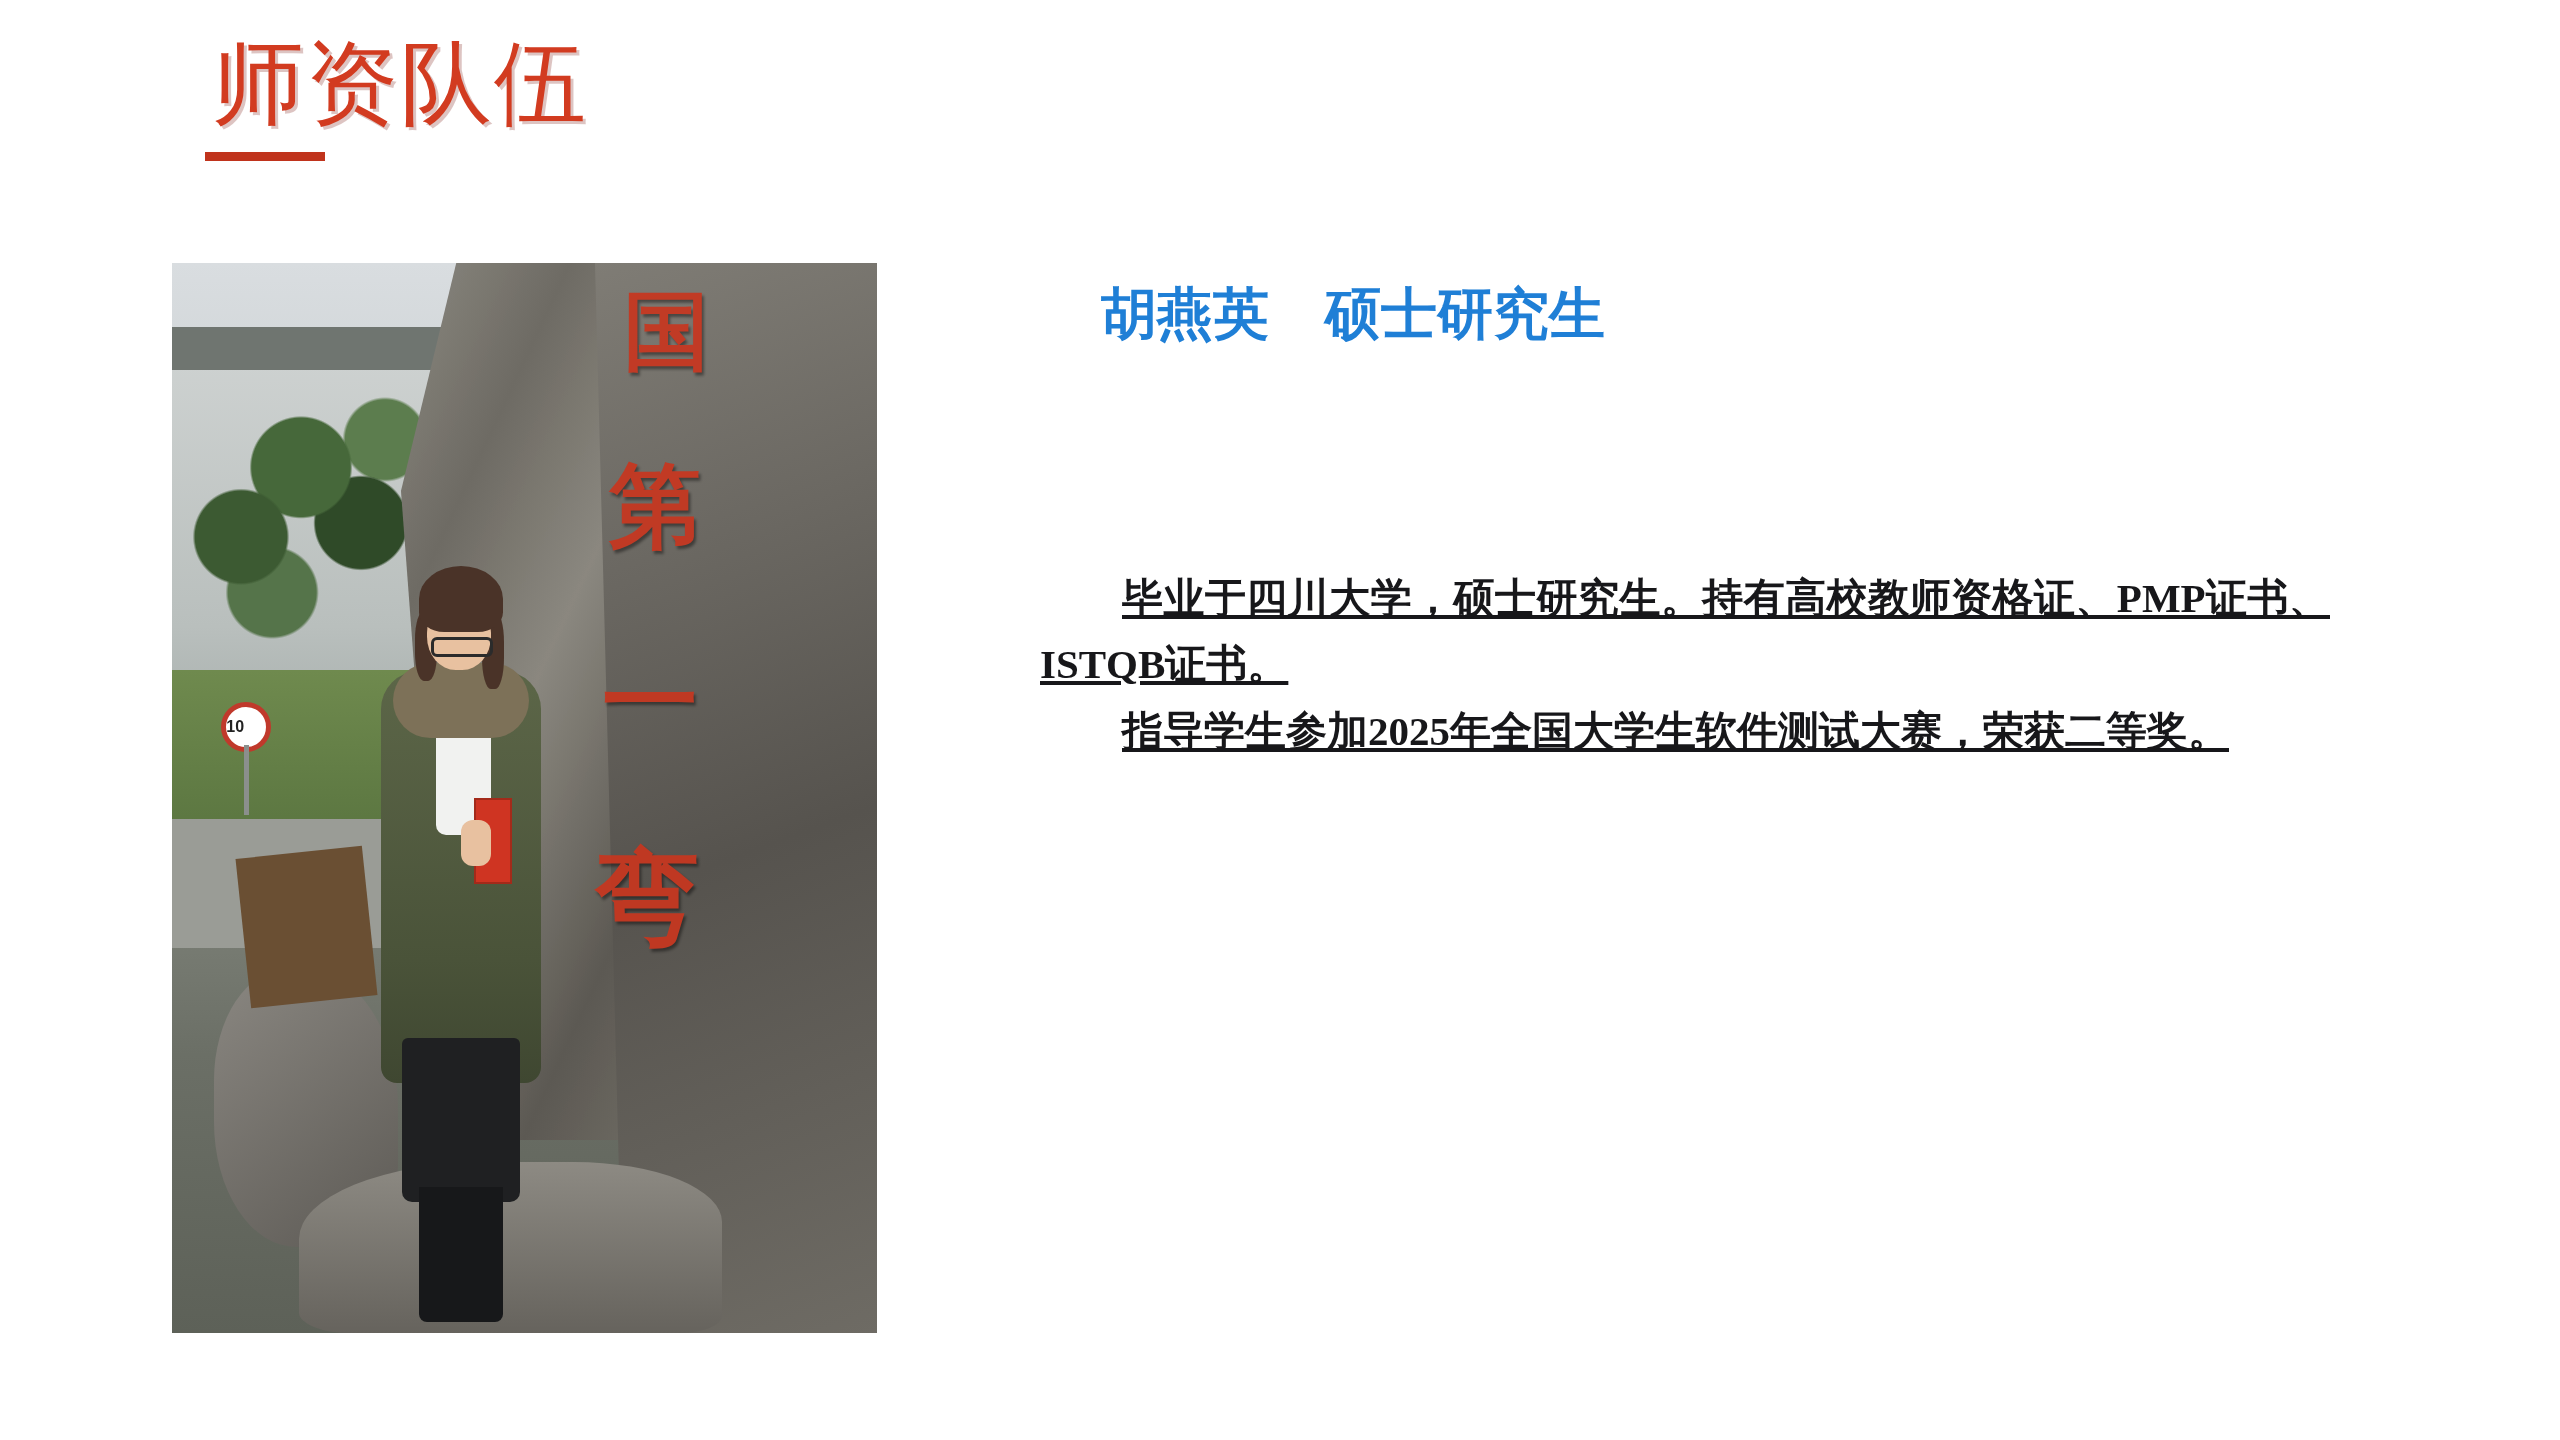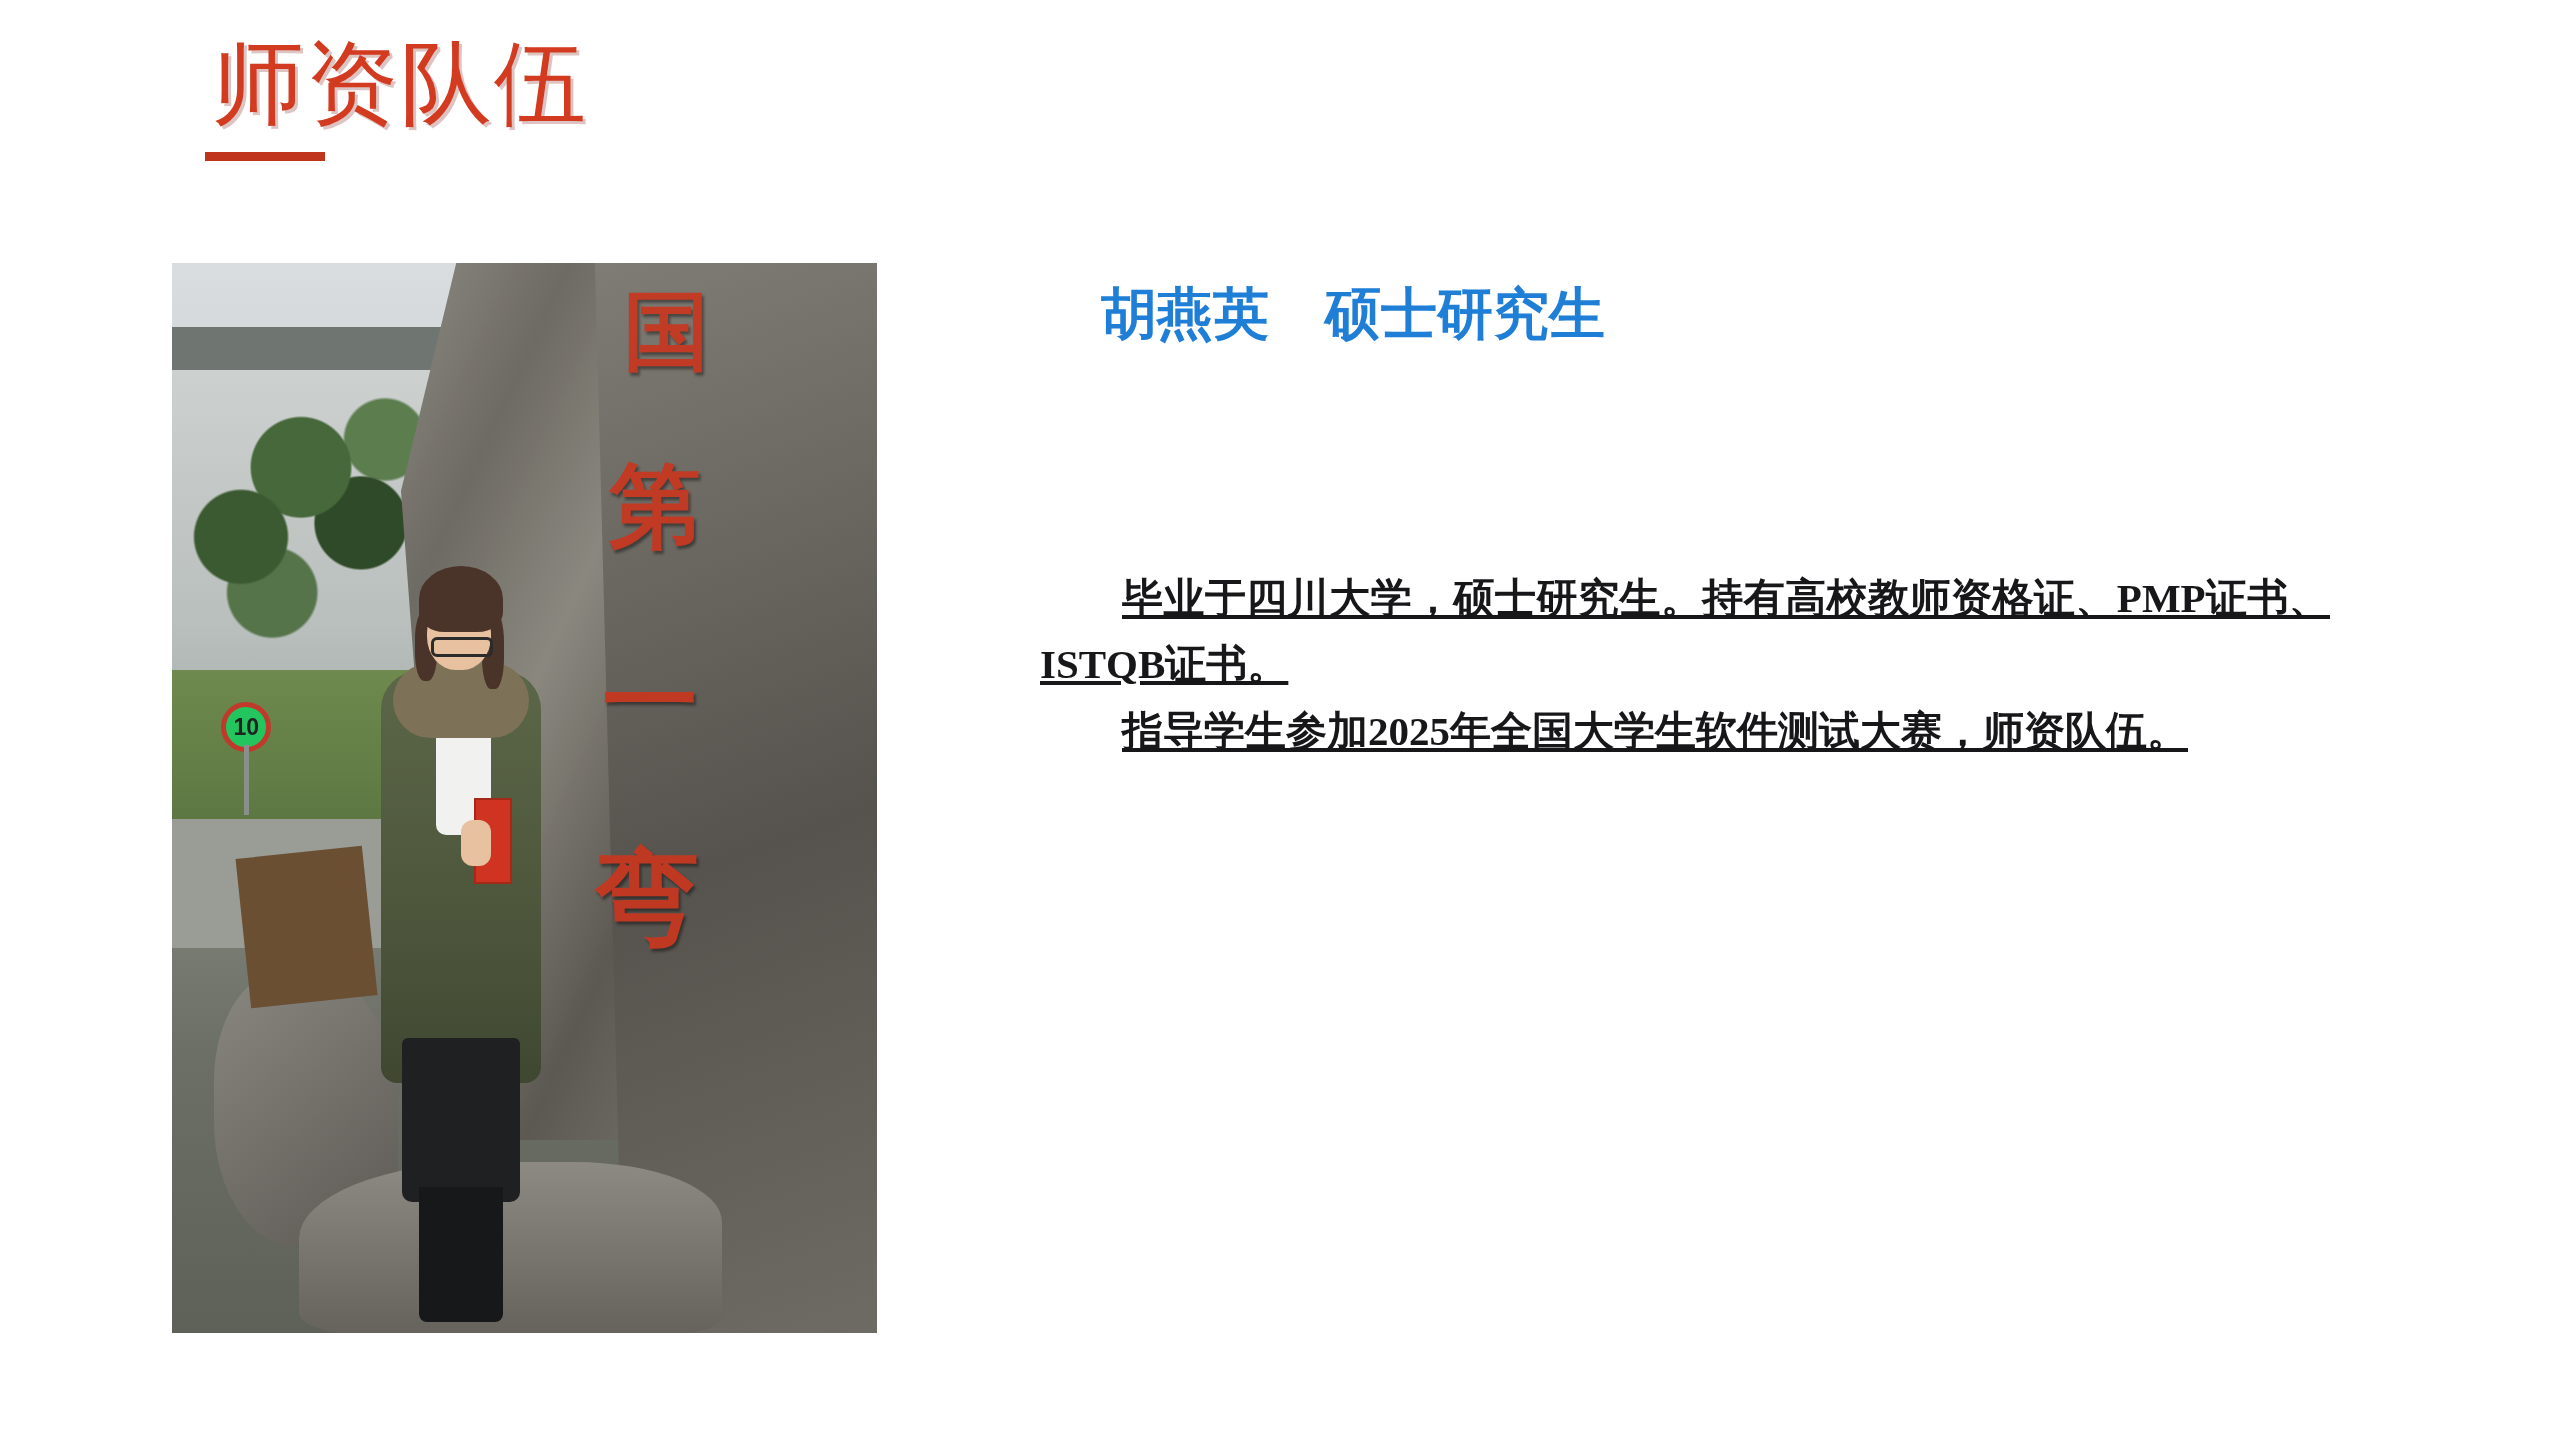--- a/index.html
+++ b/index.html
@@ -118,23 +118,23 @@
     opacity: 0.92;
   }
   .ph-c1 { left: 64%; top: 1%;  font-size: 86px; }
   .ph-c2 { left: 62%; top: 17%; font-size: 92px; }
   .ph-c3 { left: 61%; top: 35%; font-size: 96px; }
   .ph-c4 { left: 60%; top: 53%; font-size: 104px; }
   
   .ph-sign {
     position: absolute; left: 7%; top: 41%;
     width: 40px; height: 40px; border-radius: 50%;
-    background: #22c55e; border: 5px solid #c0392b;
+    background: #ffffff; border: 5px solid #c0392b;
     color: #222; font-family: "Liberation Sans", sans-serif;
-    font-size: 23px; font-weight: bold; text-align: center; line-height: 40px;
+    font-size: 16px; font-weight: bold; text-align: left; line-height: 40px;
   }
   .ph-sign-post {
     position: absolute; left: 10.2%; top: 45%;
     width: 5px; height: 70px; background: #8b8f8c;
   }
   
   .ph-person { position: absolute; left: 26%; bottom: 1%; width: 30%; height: 70%; }
   .ph-head {
     position: absolute; left: 34%; top: 3%; width: 64px; height: 74px;
     background: #e8c1a0; border-radius: 50% 50% 45% 45%;
@@ -264,14 +264,14 @@
     </div>
   </div>
 </div>
 
 <div class="name-block">
   <div>胡燕英　硕士研究生</div>
 </div>
 
 <div class="bio">
   <p>毕业于四川大学，硕士研究生。持有高校教师资格证、PMP证书、ISTQB证书。</p>
-  <p>指导学生参加2025年全国大学生软件测试大赛，师资队伍。</p>
+  <p>指导学生参加2025年全国大学生软件测试大赛，荣获二等奖。</p>
 </div>
 
 </body></html>

